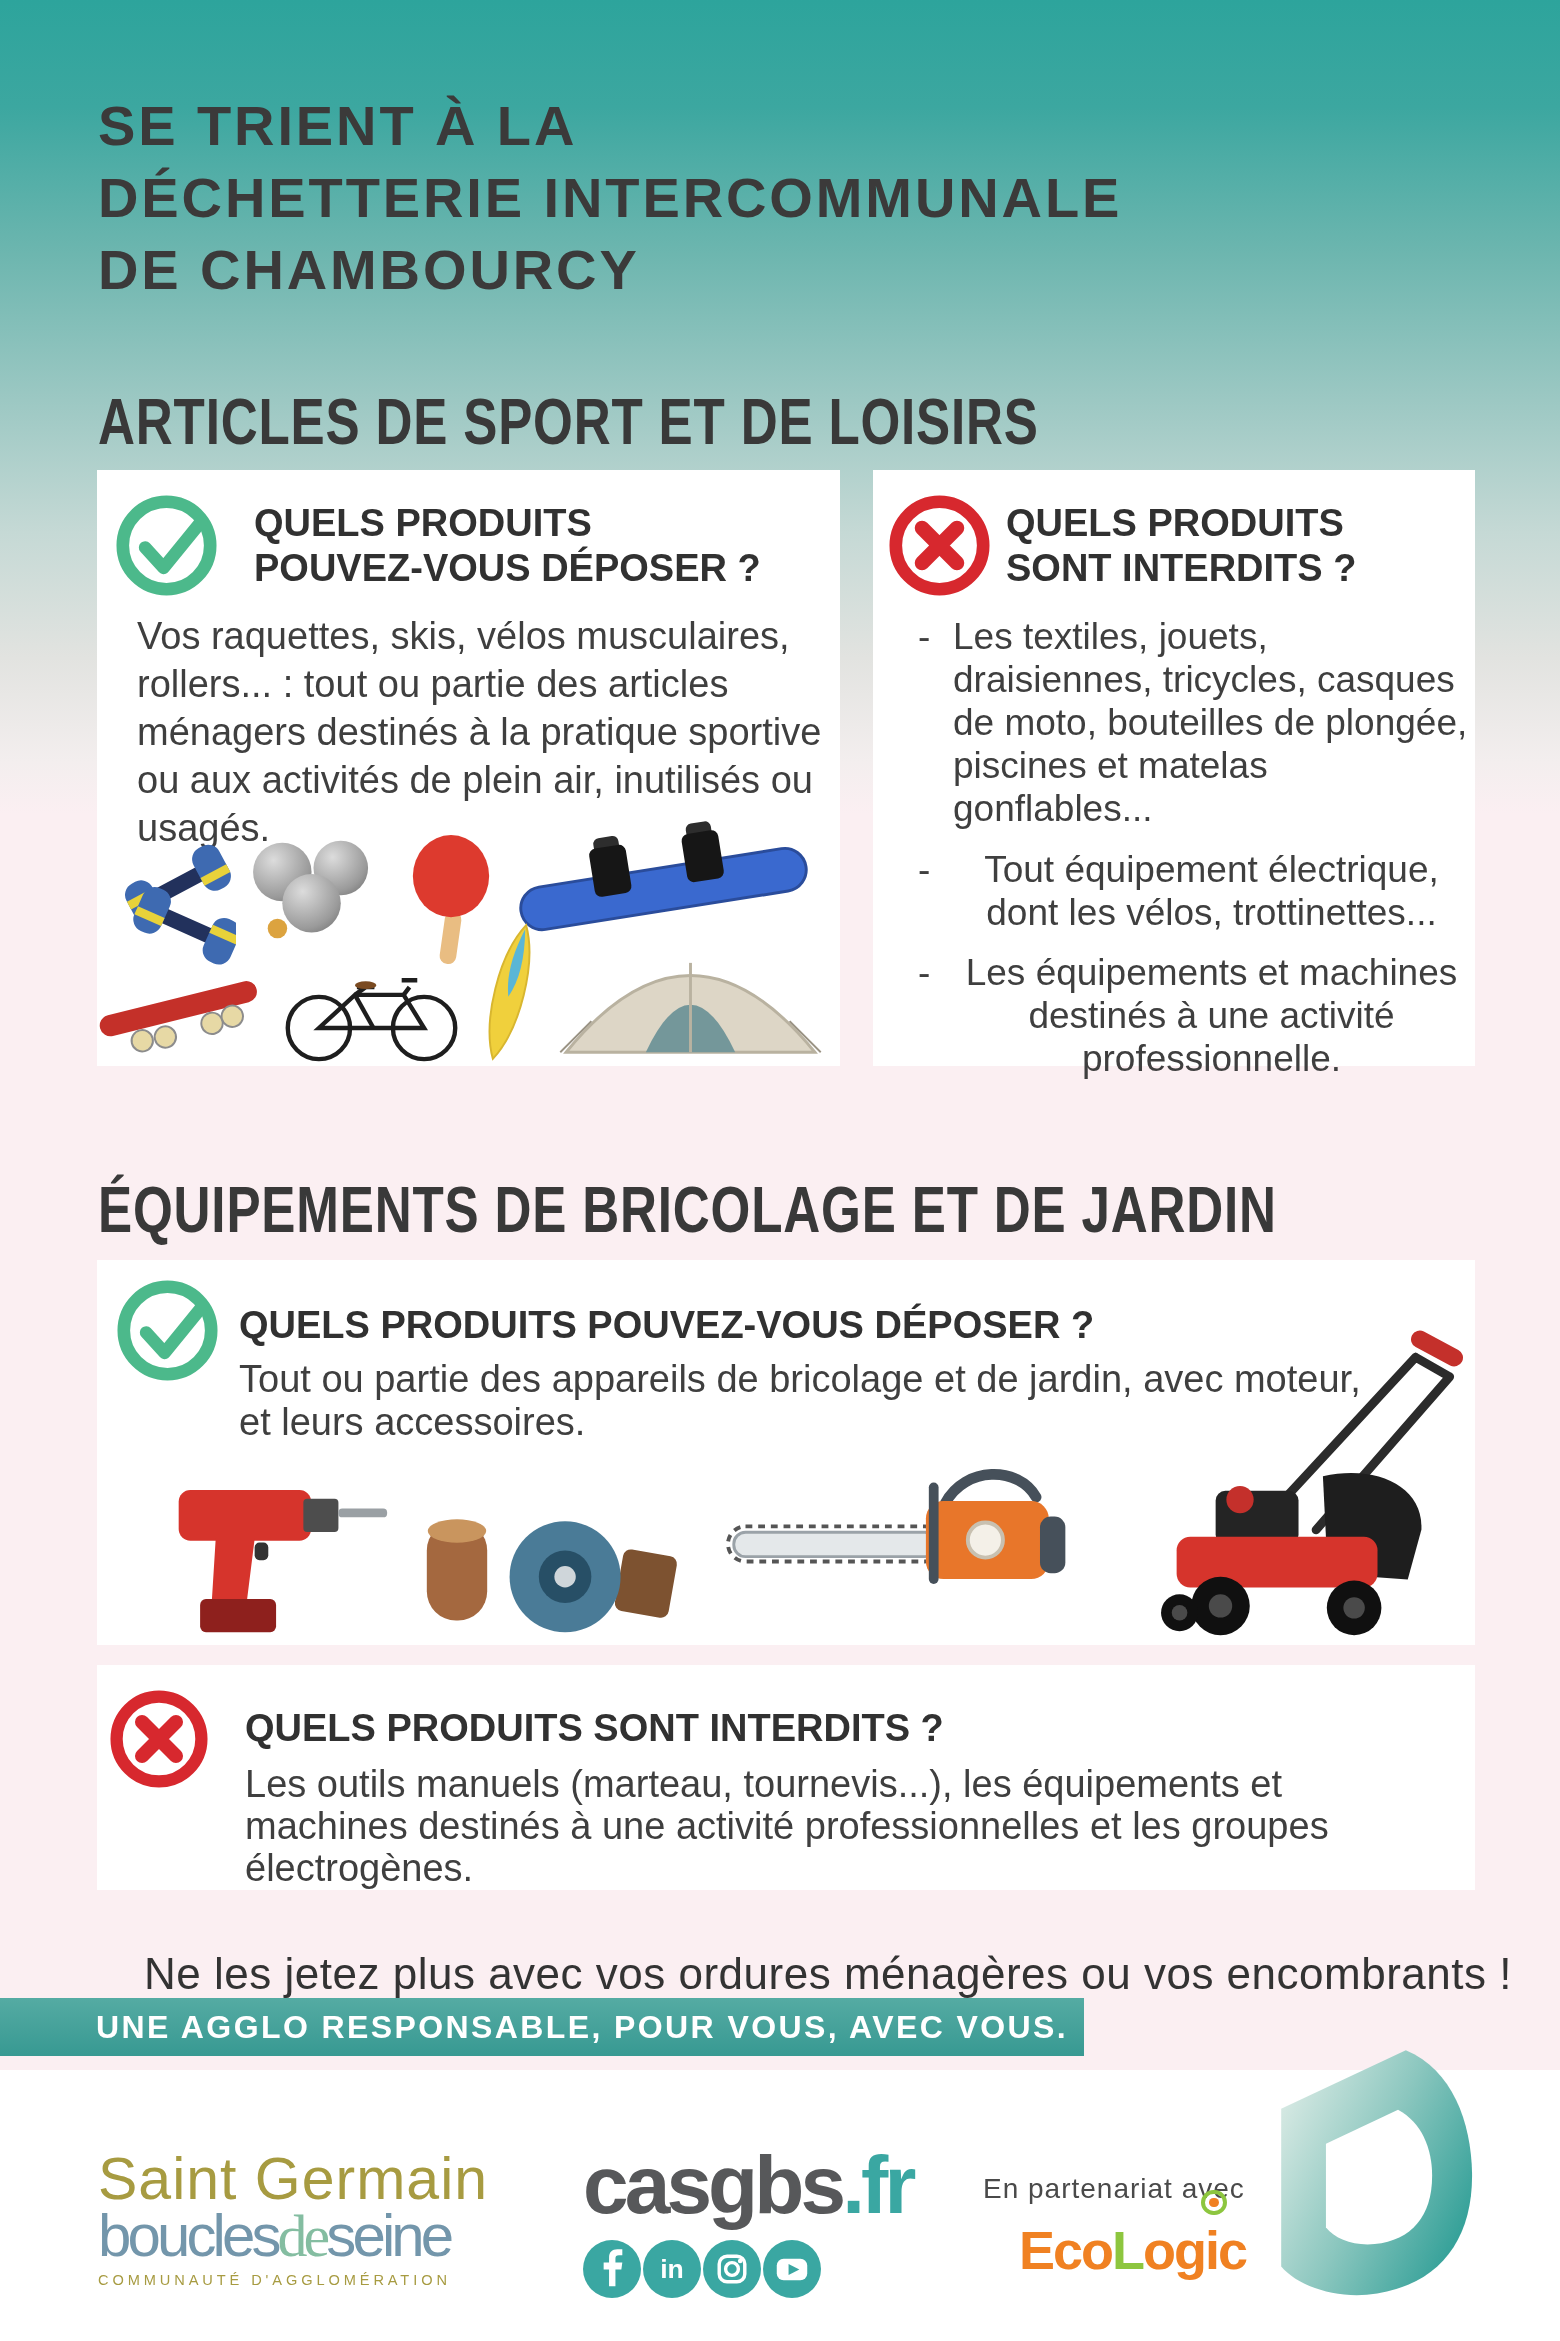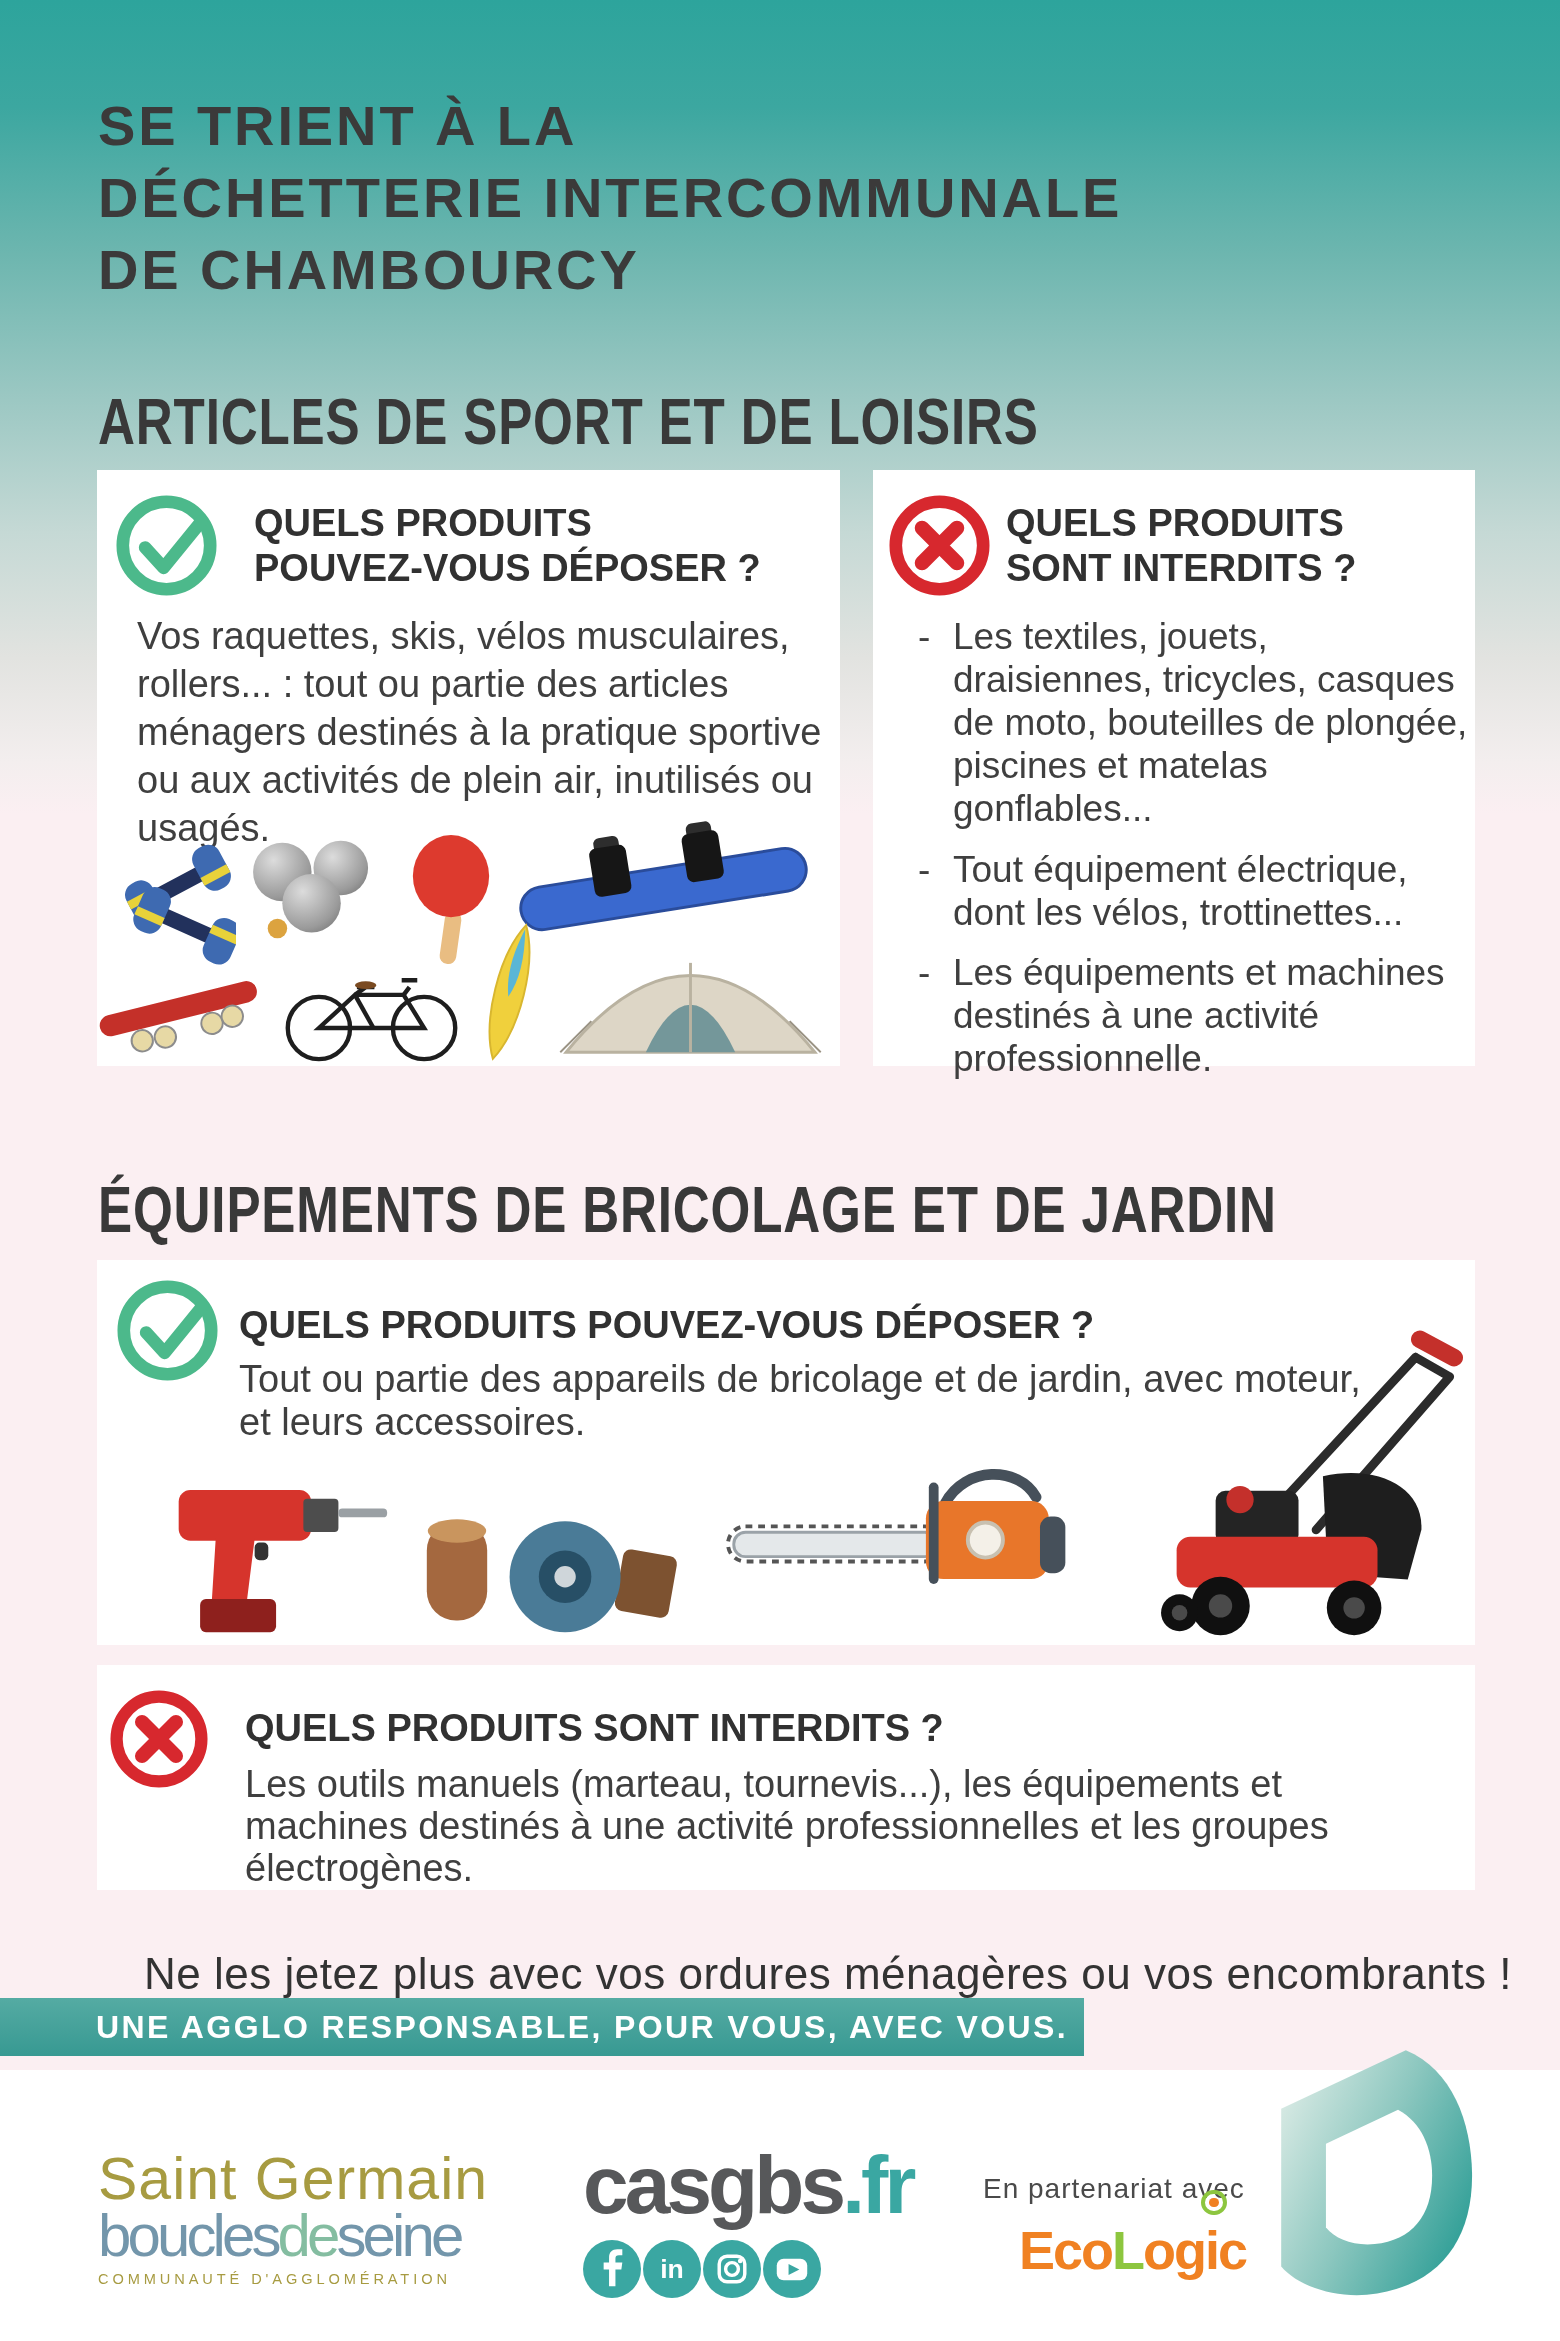--- a/index.html
+++ b/index.html
@@ -26,38 +26,38 @@
   .card{position:absolute;background:#ffffff;}
   #card1{left:97px;top:470px;width:743px;height:596px;}
   #card2{left:873px;top:470px;width:602px;height:596px;}
   #card3{left:97px;top:1260px;width:1378px;height:385px;}
   #card4{left:97px;top:1665px;width:1378px;height:225px;}
   .badge{position:absolute;width:101px;height:101px;}
   .card-h{position:absolute;font-size:38px;line-height:45px;font-weight:700;color:#313131;white-space:pre-line;}
   .card-body{position:absolute;font-size:38px;line-height:48px;color:#3f3f3f;}
   .flist{position:absolute;margin:12px;padding:0;list-style:none;font-size:37px;line-height:43px;color:#3f3f3f;}
   .flist li{position:relative;padding-left:35px;margin:0;}
-  .flist li + li{margin-top:17.6px;}
+  .flist li + li{margin-top:17.6px;text-align:center;}
   .flist li::before{content:"-";position:absolute;left:0;top:0;}
   .pic{position:absolute;}
   .closing{
     position:absolute;left:0;top:1949px;width:100%;text-align:center;
     font-size:44px;color:#333333;letter-spacing:0.5px;padding-left:48px;
   }
   .banner{
     position:absolute;left:0;top:1998px;width:1084px;height:58px;
     background:linear-gradient(180deg,#55aba3,#379992);
     display:flex;align-items:center;
   }
   .banner-text{margin-left:96px;color:#ffffff;font-size:32px;font-weight:700;letter-spacing:2.4px;white-space:nowrap;}
   
   .sg{position:absolute;left:98px;top:2151px;}
   .sg-1{font-size:59px;line-height:57px;color:#a79b41;letter-spacing:1px;}
   .sg-2{font-size:60px;line-height:55px;color:#7396ab;letter-spacing:-3.9px;font-weight:400;}
-  .sg-2 .de{color:#84bda1;}
+  .sg-2 .de{color:#84bda1;font-family:Liberation Serif, serif;}
   .sg-3{margin-top:7.8px;font-size:14.6px;letter-spacing:3.9px;color:#a79b41;}
   .web{position:absolute;left:583px;top:2142px;}
   .weburl{font-size:82px;line-height:86px;font-weight:700;letter-spacing:-3.9px;color:#57585a;white-space:nowrap;text-align:center;}
   .weburl .tld{color:#3aa7a2;}
   .socials{display:flex;gap:2px;margin-top:11.7px;}
   .soc{width:58px;height:58px;border-radius:50%;background:#3aa7a2;display:flex;align-items:center;justify-content:center;cursor:pointer;}
   .partner{position:absolute;left:983px;top:2173px;}
   .p-label{font-size:28px;color:#4a4a4a;letter-spacing:1px;}
   .eco{margin-top:13.7px;font-size:54px;font-weight:700;letter-spacing:-2px;white-space:nowrap;margin-left:36px;}
   .eco .o{color:#f08122;}

